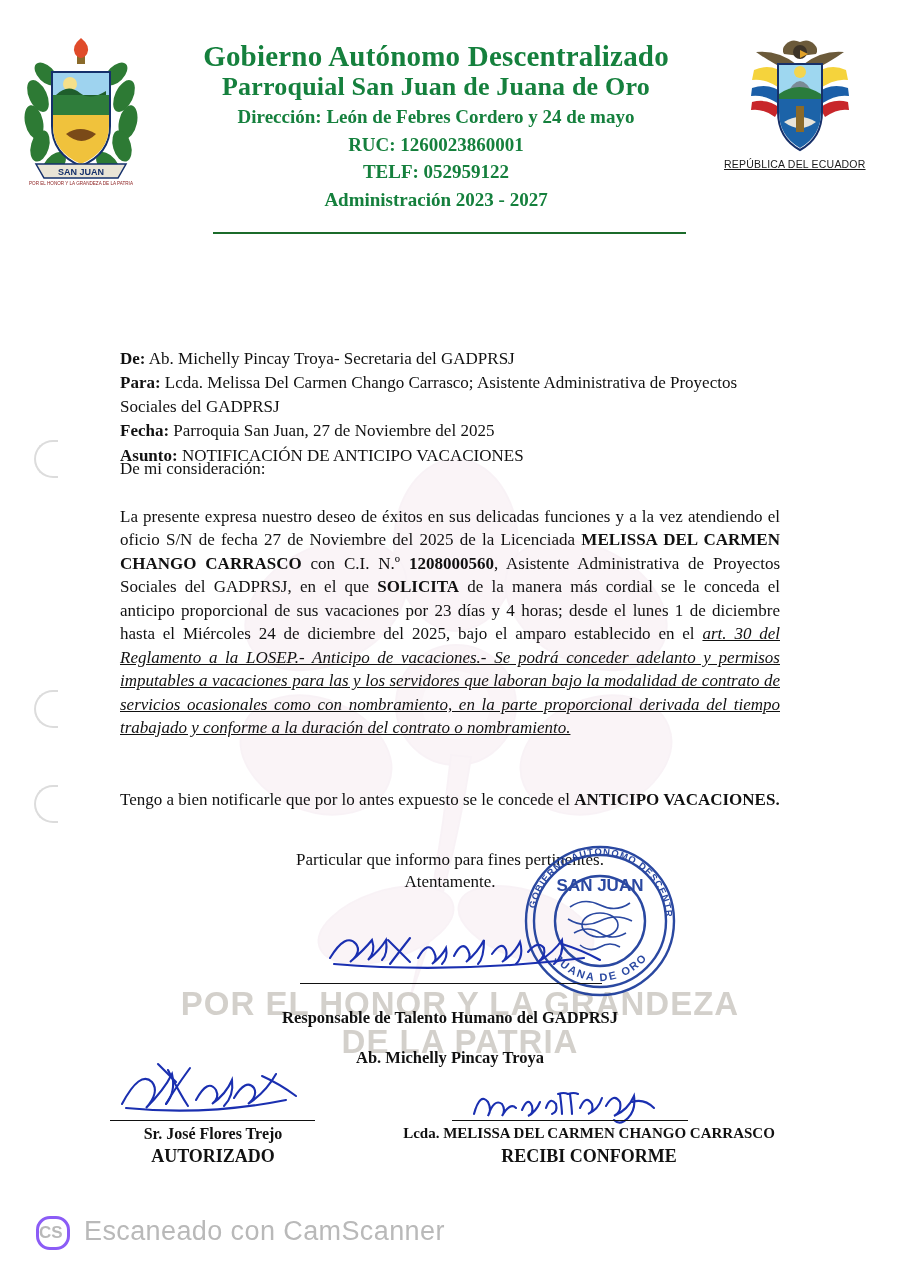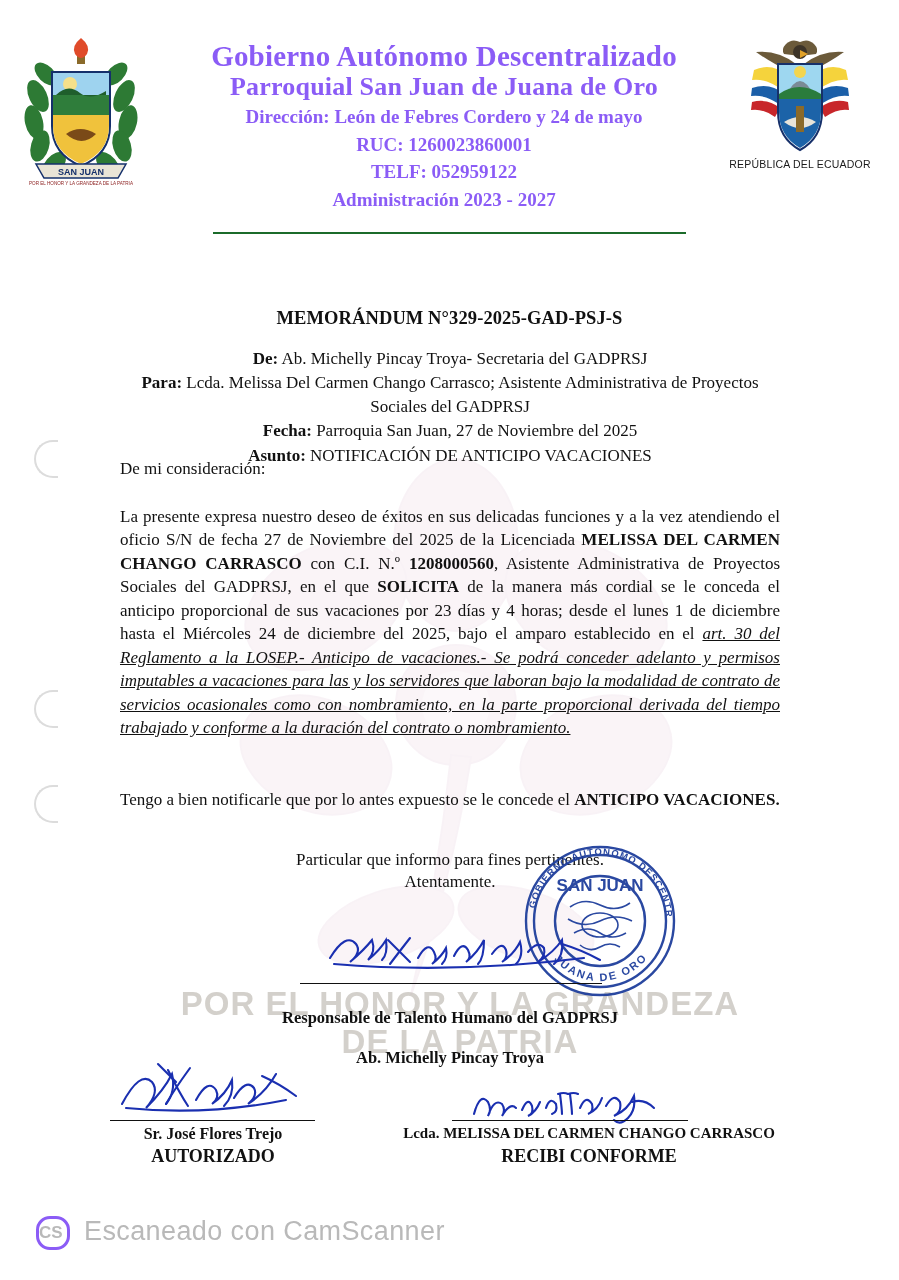--- a/index.html
+++ b/index.html
@@ -37,33 +37,33 @@
     left: 740px;
     top: 16px;
     width: 120px;
     height: 128px;
   }
   .crest-right-caption {
     position: absolute;
     left: 724px;
     top: 138px;
     width: 152px;
-    text-align: center;
     font-size: 10.5px;
     color: #1a1a1a;
     letter-spacing: .2px;
     font-family: "Liberation Sans", sans-serif;
+    text-decoration: underline;
   }
   .header-text {
     position: absolute;
-    left: 148px;
+    left: 140px;
     top: 20px;
     width: 592px;
     text-align: center;
-    color: #8b5cf6;
+    color: #15803d;
   }
   .header-text .l1 {
     font-size: 29px;
     font-weight: bold;
     letter-spacing: .2px;
     line-height: 1.12;
   }
   .header-text .l2 {
     font-size: 26px;
     font-weight: bold;
@@ -148,21 +148,21 @@
     font-weight: bold;
     letter-spacing: .1px;
   }
   .block {
     position: absolute;
     left: 120px;
     width: 660px;
     font-size: 17px;
     line-height: 1.38;
   }
-  .meta { top: 347px; text-align: center; }
+  .meta { top: 347px; }
   .meta p { margin: 0 0 1px 0; }
   .meta .lbl { font-weight: bold; }
 
   .consid { top: 457px; }
 
   .para1 { top: 505px; text-align: justify; }
   .para1 p { margin: 0; text-indent: 0; }
   .para1 .b { font-weight: bold; }
   .lawref {
     font-style: italic;
@@ -421,21 +421,20 @@
       <circle cx="60" cy="36" r="6" fill="#f3d54e"></circle>
       <path d="M39 63 h42 v13 q0 24 -21 36 q-21 -12 -21 -36 z" fill="#1c63a8"></path>
       <path d="M44 86 q16 -10 32 0 q-16 12 -32 0 z" fill="#e8e4d9"></path>
       <rect x="56" y="70" width="8" height="26" fill="#8a6a2a"></rect>
     </svg>
     <div class="crest-right-caption">REPÚBLICA DEL ECUADOR</div>
 
     <div class="header-rule"></div>
   </div>
 
-  <div class="memo-title">MEMORÁNDUM N°329-2025-GAD-PSJ-S</div>
 
   <div class="block meta">
     <p>
       <span class="lbl">De:</span>
       <span>Ab. Michelly Pincay Troya- Secretaria del GADPRSJ</span>
     </p>
     <p>
       <span class="lbl">Para:</span>
       <span>Lcda. Melissa Del Carmen Chango Carrasco; Asistente Administrativa de Proyectos Sociales del  GADPRSJ</span>
     </p>

